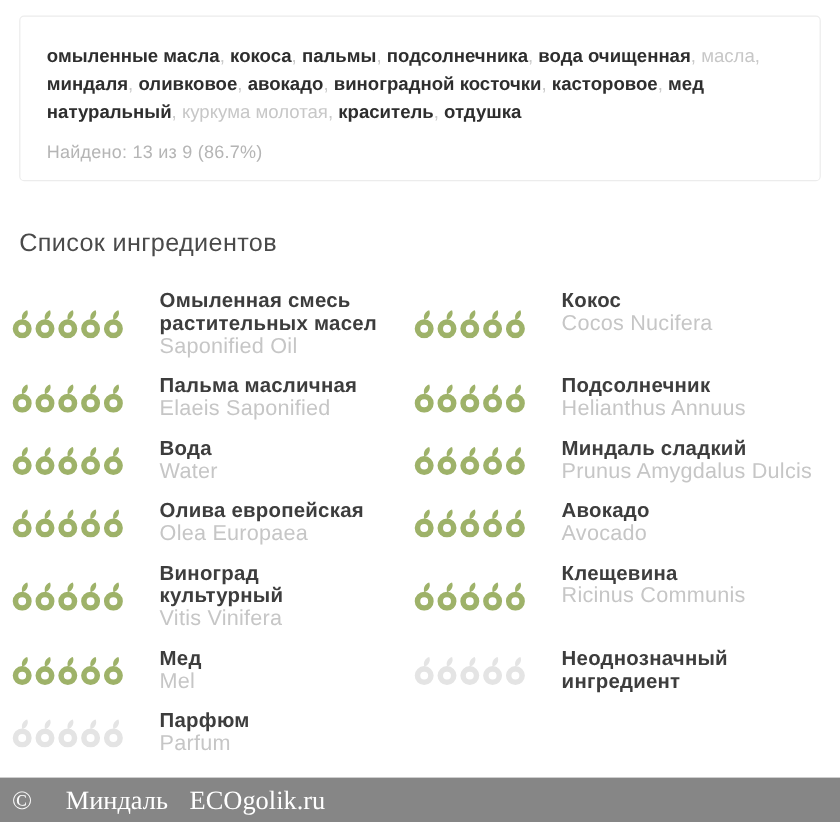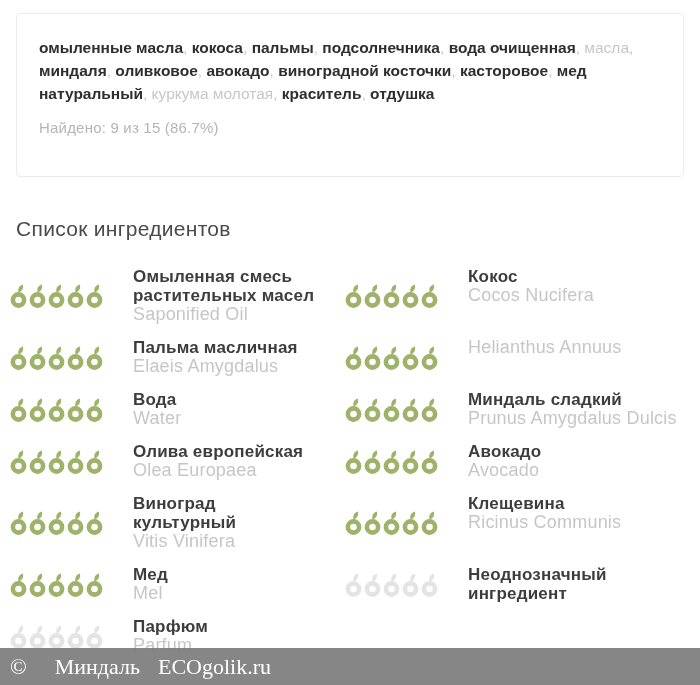--- a/index.html
+++ b/index.html
@@ -10,21 +10,21 @@
     -webkit-font-smoothing:antialiased;
   }
   .page{padding:0 16px;}
   .section-title{
     margin:0;padding-top:36px;
     font-size:21px;font-weight:500;color:#4a4a4a;letter-spacing:.3px;
   }
   .section-title.second{padding-top:40px;}
   .analyzed-box{
     box-sizing:border-box;
-    margin-top:13px;height:164px;
+    margin-top:13px;height:138px;
     border:1px solid #ececec;border-radius:4px;
     padding:22px 22px 18px 22px;
     background:#fff;
   }
   .composition{
     font-size:15.5px;line-height:23px;color:#2e2e2e;
   }
   .tok-found{font-weight:700;color:#2e2e2e;}
   .tok-miss{font-weight:400;color:#c7c7c7;}
   .sep{font-weight:400;color:#c9c9c9;}
@@ -64,21 +64,21 @@
   .watermark-bar .author{margin-right:18px;}
 </style>
 </head>
 <body>
 
 <div class="page">
 
 
   <div class="analyzed-box">
     <div class="composition" id="composition"><span class="tok-found">омыленные масла</span><span class="sep">, </span><span class="tok-found">кокоса</span><span class="sep">, </span><span class="tok-found">пальмы</span><span class="sep">, </span><span class="tok-found">подсолнечника</span><span class="sep">, </span><span class="tok-found">вода очищенная</span><span class="sep">, </span><span class="tok-miss">масла</span><span class="sep">, </span><span class="tok-found">миндаля</span><span class="sep">, </span><span class="tok-found">оливковое</span><span class="sep">, </span><span class="tok-found">авокадо</span><span class="sep">, </span><span class="tok-found">виноградной косточки</span><span class="sep">, </span><span class="tok-found">касторовое</span><span class="sep">, </span><span class="tok-found">мед натуральный</span><span class="sep">, </span><span class="tok-miss">куркума молотая</span><span class="sep">, </span><span class="tok-found">краситель</span><span class="sep">, </span><span class="tok-found">отдушка</span></div>
-    <div class="found-label">Найдено: 9 из 15 (86.7%)</div>
+    <div class="found-label">Найдено: 13 из 9 (86.7%)</div>
   </div>
 
   <h2 class="section-title second">Список ингредиентов</h2>
 
   <div class="ingredient-grid" id="ingredient-grid">
       <div class="ingredient-item">
         <div class="rating">
           <svg width="17" height="25" viewBox="0 0 17 25">
             <path d="M8.6 9.6 C7.4 6.0 9.2 2.6 12.7 1.5 C14.1 4.6 12.3 8.5 8.6 9.6 Z" fill="#9eb269"></path>
             <circle cx="8.5" cy="17" r="5.6" fill="none" stroke="#9eb269" stroke-width="4.6"></circle>
@@ -151,47 +151,48 @@
             <path d="M8.6 9.6 C7.4 6.0 9.2 2.6 12.7 1.5 C14.1 4.6 12.3 8.5 8.6 9.6 Z" fill="#9eb269"></path>
             <circle cx="8.5" cy="17" r="5.6" fill="none" stroke="#9eb269" stroke-width="4.6"></circle>
           </svg>
           <svg width="17" height="25" viewBox="0 0 17 25">
             <path d="M8.6 9.6 C7.4 6.0 9.2 2.6 12.7 1.5 C14.1 4.6 12.3 8.5 8.6 9.6 Z" fill="#9eb269"></path>
             <circle cx="8.5" cy="17" r="5.6" fill="none" stroke="#9eb269" stroke-width="4.6"></circle>
           </svg>
         </div>
         <div class="ing-text">
           <div class="ing-name">Пальма масличная</div>
-          <div class="ing-latin">Elaeis Amygdalus</div>
-        </div>
-      </div>
-      <div class="ingredient-item">
-        <div class="rating">
-          <svg width="17" height="25" viewBox="0 0 17 25">
-            <path d="M8.6 9.6 C7.4 6.0 9.2 2.6 12.7 1.5 C14.1 4.6 12.3 8.5 8.6 9.6 Z" fill="#9eb269"></path>
-            <circle cx="8.5" cy="17" r="5.6" fill="none" stroke="#9eb269" stroke-width="4.6"></circle>
-          </svg>
-          <svg width="17" height="25" viewBox="0 0 17 25">
-            <path d="M8.6 9.6 C7.4 6.0 9.2 2.6 12.7 1.5 C14.1 4.6 12.3 8.5 8.6 9.6 Z" fill="#9eb269"></path>
-            <circle cx="8.5" cy="17" r="5.6" fill="none" stroke="#9eb269" stroke-width="4.6"></circle>
-          </svg>
-          <svg width="17" height="25" viewBox="0 0 17 25">
-            <path d="M8.6 9.6 C7.4 6.0 9.2 2.6 12.7 1.5 C14.1 4.6 12.3 8.5 8.6 9.6 Z" fill="#9eb269"></path>
-            <circle cx="8.5" cy="17" r="5.6" fill="none" stroke="#9eb269" stroke-width="4.6"></circle>
-          </svg>
-          <svg width="17" height="25" viewBox="0 0 17 25">
-            <path d="M8.6 9.6 C7.4 6.0 9.2 2.6 12.7 1.5 C14.1 4.6 12.3 8.5 8.6 9.6 Z" fill="#9eb269"></path>
-            <circle cx="8.5" cy="17" r="5.6" fill="none" stroke="#9eb269" stroke-width="4.6"></circle>
-          </svg>
-          <svg width="17" height="25" viewBox="0 0 17 25">
-            <path d="M8.6 9.6 C7.4 6.0 9.2 2.6 12.7 1.5 C14.1 4.6 12.3 8.5 8.6 9.6 Z" fill="#9eb269"></path>
-            <circle cx="8.5" cy="17" r="5.6" fill="none" stroke="#9eb269" stroke-width="4.6"></circle>
-          </svg>
-        </div>
-        <div class="ing-text">
+          <div class="ing-latin">Elaeis Saponified</div>
+        </div>
+      </div>
+      <div class="ingredient-item">
+        <div class="rating">
+          <svg width="17" height="25" viewBox="0 0 17 25">
+            <path d="M8.6 9.6 C7.4 6.0 9.2 2.6 12.7 1.5 C14.1 4.6 12.3 8.5 8.6 9.6 Z" fill="#9eb269"></path>
+            <circle cx="8.5" cy="17" r="5.6" fill="none" stroke="#9eb269" stroke-width="4.6"></circle>
+          </svg>
+          <svg width="17" height="25" viewBox="0 0 17 25">
+            <path d="M8.6 9.6 C7.4 6.0 9.2 2.6 12.7 1.5 C14.1 4.6 12.3 8.5 8.6 9.6 Z" fill="#9eb269"></path>
+            <circle cx="8.5" cy="17" r="5.6" fill="none" stroke="#9eb269" stroke-width="4.6"></circle>
+          </svg>
+          <svg width="17" height="25" viewBox="0 0 17 25">
+            <path d="M8.6 9.6 C7.4 6.0 9.2 2.6 12.7 1.5 C14.1 4.6 12.3 8.5 8.6 9.6 Z" fill="#9eb269"></path>
+            <circle cx="8.5" cy="17" r="5.6" fill="none" stroke="#9eb269" stroke-width="4.6"></circle>
+          </svg>
+          <svg width="17" height="25" viewBox="0 0 17 25">
+            <path d="M8.6 9.6 C7.4 6.0 9.2 2.6 12.7 1.5 C14.1 4.6 12.3 8.5 8.6 9.6 Z" fill="#9eb269"></path>
+            <circle cx="8.5" cy="17" r="5.6" fill="none" stroke="#9eb269" stroke-width="4.6"></circle>
+          </svg>
+          <svg width="17" height="25" viewBox="0 0 17 25">
+            <path d="M8.6 9.6 C7.4 6.0 9.2 2.6 12.7 1.5 C14.1 4.6 12.3 8.5 8.6 9.6 Z" fill="#9eb269"></path>
+            <circle cx="8.5" cy="17" r="5.6" fill="none" stroke="#9eb269" stroke-width="4.6"></circle>
+          </svg>
+        </div>
+        <div class="ing-text">
+          <div class="ing-name">Подсолнечник</div>
           <div class="ing-latin">Helianthus Annuus</div>
         </div>
       </div>
       <div class="ingredient-item">
         <div class="rating">
           <svg width="17" height="25" viewBox="0 0 17 25">
             <path d="M8.6 9.6 C7.4 6.0 9.2 2.6 12.7 1.5 C14.1 4.6 12.3 8.5 8.6 9.6 Z" fill="#9eb269"></path>
             <circle cx="8.5" cy="17" r="5.6" fill="none" stroke="#9eb269" stroke-width="4.6"></circle>
           </svg>
           <svg width="17" height="25" viewBox="0 0 17 25">

